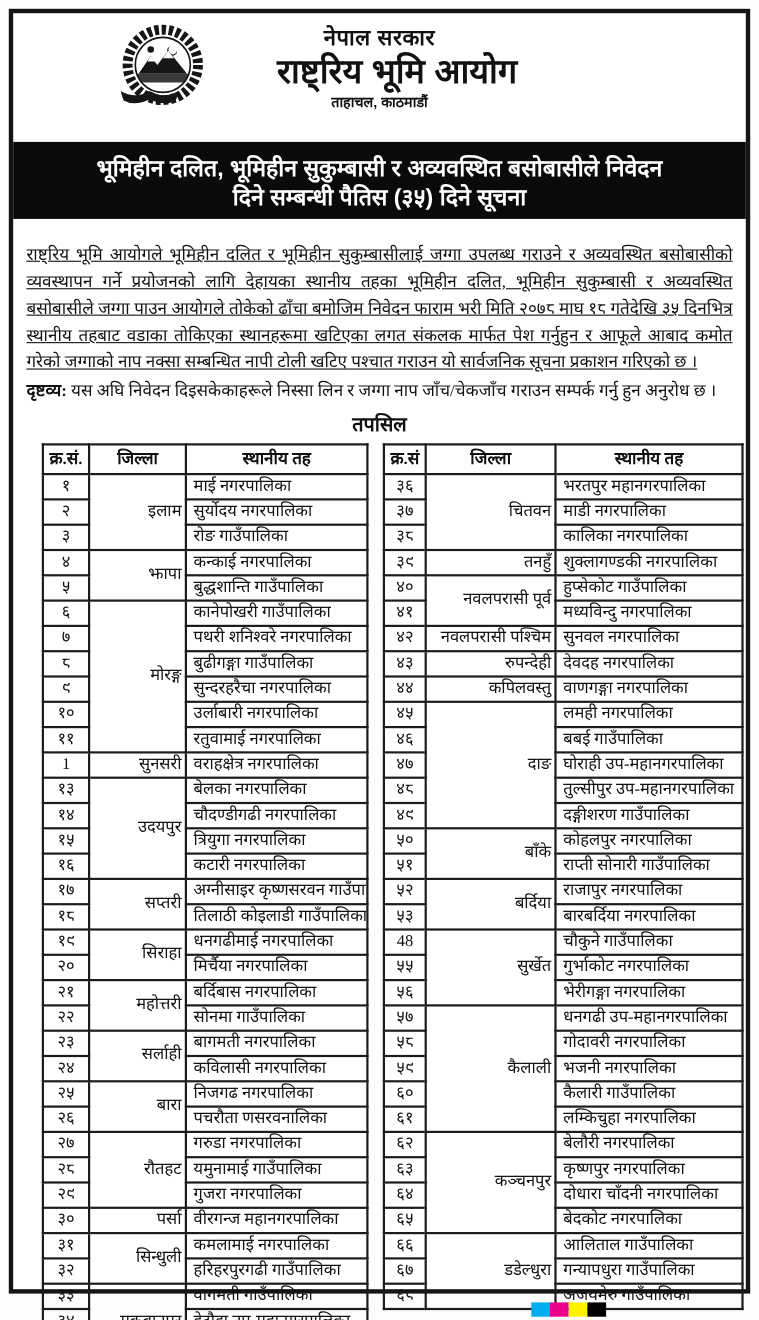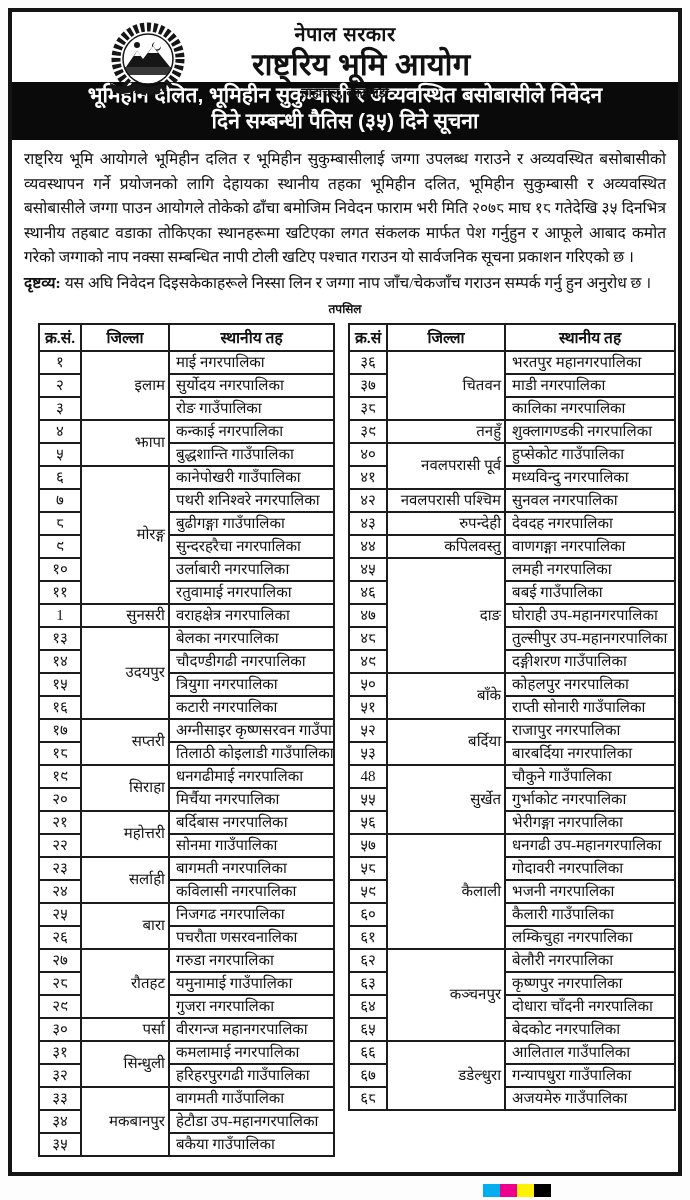--- a/index.html
+++ b/index.html
@@ -7,37 +7,37 @@
   .page {
     position:relative; width:690px; height:1200px; margin:0 auto;
     background:#fdfdfd; overflow:hidden;
     font-family:"Liberation Serif", serif; color:#111;
   }
   .frame {
     position:absolute; top:8px; left:8px; width:674px; height:1168px;
     border:4px solid #151515; background:#fff;
   }
   
-  .masthead { position:relative; height:70px; }
+  .masthead { position:relative; height:117px; }
   .emblem-wrap { position:absolute; left:98px; top:8px; width:76px; height:82px; }
   .masthead-text { text-align:center; padding-top:8px; font-family:"Liberation Sans", sans-serif; }
   .govt-line  { font-size:20px; font-weight:700; letter-spacing:.5px; }
   .org-line   { font-size:31px; font-weight:800; line-height:36px;margin-left:32px; }
   .addr-line  { font-size:13px; font-weight:700; }
   
   .notice-bar {
     background:#0a0a0a; color:#fff; text-align:center;
-    padding:0 8px 6px; font-family:"Liberation Sans", sans-serif;
+    padding:12px 8px 6px; font-family:"Liberation Sans", sans-serif;
   }
   .notice-bar .line { font-size:21px; font-weight:800; line-height:26px; }
   
-  .body-text { padding:7px 12px 0; font-size:15.5px; line-height:24.5px; text-align:justify; }
+  .body-text { padding:21px 12px 0; font-size:15.5px; line-height:24.5px; text-align:justify;text-decoration:underline; }
   .note-line { padding:1px 12px 0; font-size:15.5px; line-height:24px; text-align:justify; }
   .note-line b { font-weight:800; }
-  .schedule-heading { text-align:center; font-weight:800; font-size:12px; padding:5px 0 4px; font-family:Liberation Serif, serif; }
+  .schedule-heading { text-align:center; font-weight:800; font-size:18px; padding:5px 0 4px; font-family:Liberation Serif, serif; }
   
   .tables { display:flex; gap:13px; padding:2px 2px 0 26px; align-items:flex-start; }
   table { border-collapse:collapse; table-layout:fixed; }
   table.t-left  { width:299px; }
   table.t-right { width:330px; }
   th, td {
     border:2px solid #1c1c1c; font-size:15px; line-height:17px;
     padding:2px 3px; height:23px; overflow:hidden; white-space:nowrap;
   }
   th { font-weight:800; text-align:center; height:27px; font-size:15.5px; }

